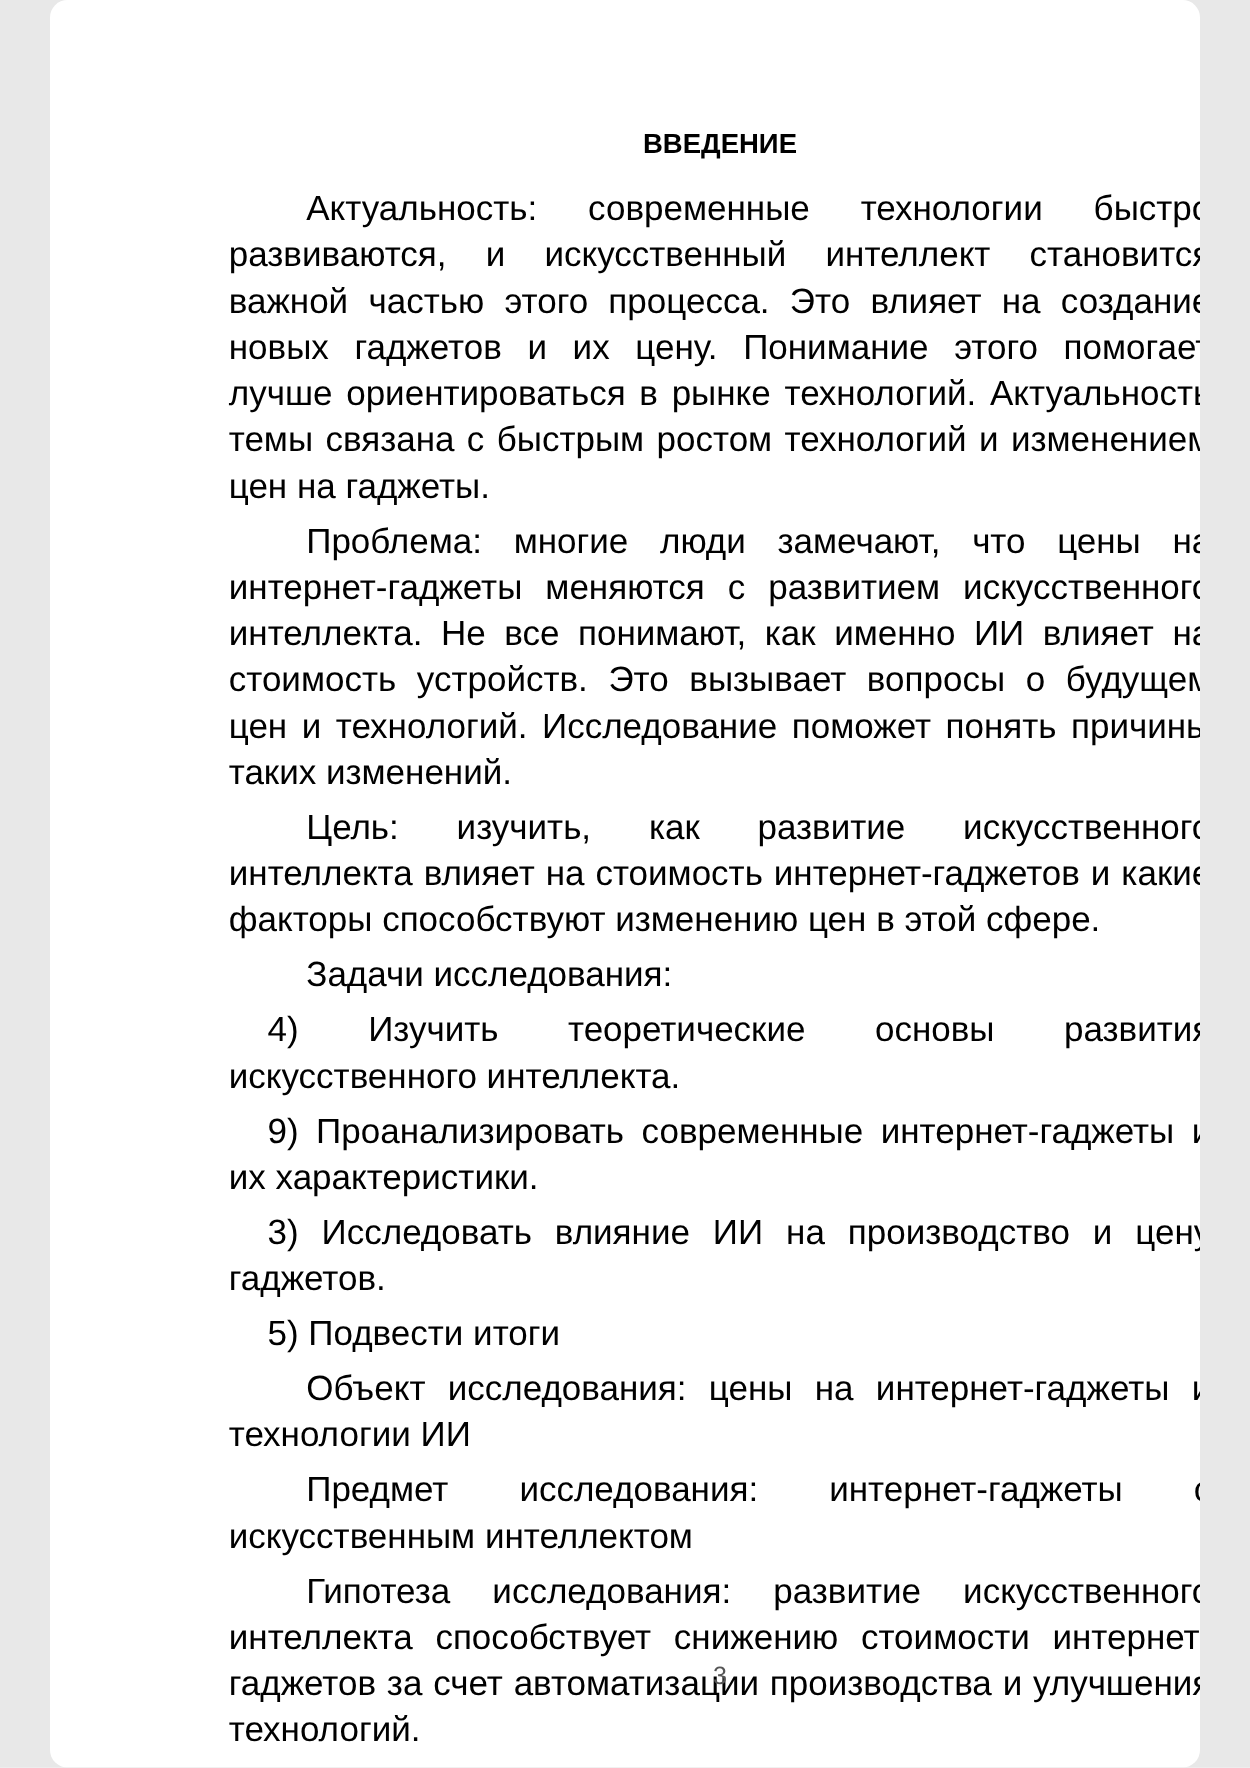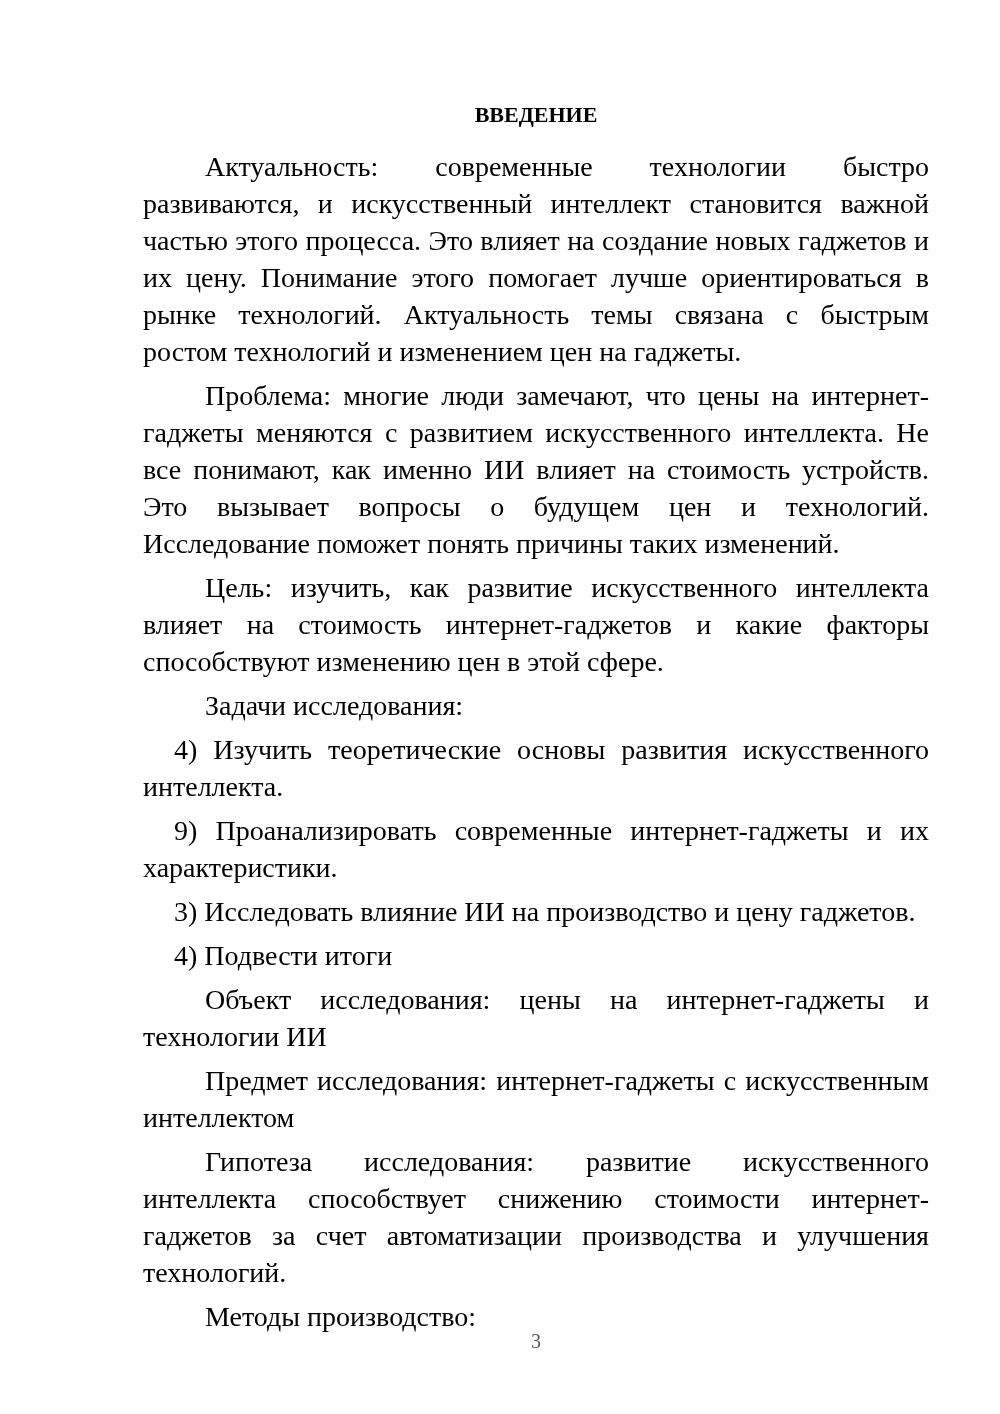--- a/index.html
+++ b/index.html
@@ -2,27 +2,28 @@
 <html lang="ru"><head>
 <meta charset="utf-8">
 <style>
   html, body {
     margin: 0;
     padding: 0;
     background: #e8e8e8;
   }
   .page {
     position: relative;
-    width: 1000px;
+    width: 920px;
     height: 1414px;
     margin: 0 auto;
     background: #ffffff;
-    font-family: Liberation Serif, serif;
+    font-family: Liberation Sans, sans-serif;
     color: #000000;
     overflow: hidden;
+    border-radius: 14px;
   }
   .content {
     position: absolute;
     left: 143px;
     top: 96px;
     width: 786px;
   }
   .doc-title {
     font-size: 22px;
     font-weight: bold;
@@ -70,21 +71,21 @@
 
     <p class="para indent">Задачи исследования:</p>
 
     <p class="para list-item">4) Изучить теоретические основы развития искусственного интеллекта.</p>
 
     <p class="para list-item">9) Проанализировать современные интернет-гаджеты и их характеристики.</p>
 
     <p class="para list-item">3) Исследовать влияние ИИ на производство и цену гаджетов.</p>
 
 
-    <p class="para list-item">4) Подвести итоги</p>
+    <p class="para list-item">5) Подвести итоги</p>
 
     <p class="para indent">Объект исследования: цены на интернет-гаджеты и технологии ИИ</p>
 
     <p class="para indent">Предмет исследования: интернет-гаджеты с искусственным интеллектом</p>
 
     <p class="para indent">Гипотеза исследования: развитие искусственного интеллекта способствует снижению стоимости интернет-гаджетов за счет автоматизации производства и улучшения технологий.</p>
 
     <p class="para indent">Методы производство:</p>
 
 

